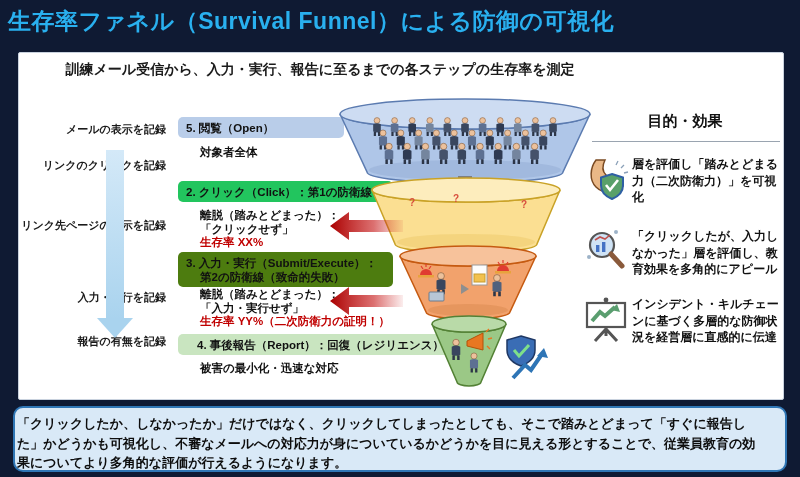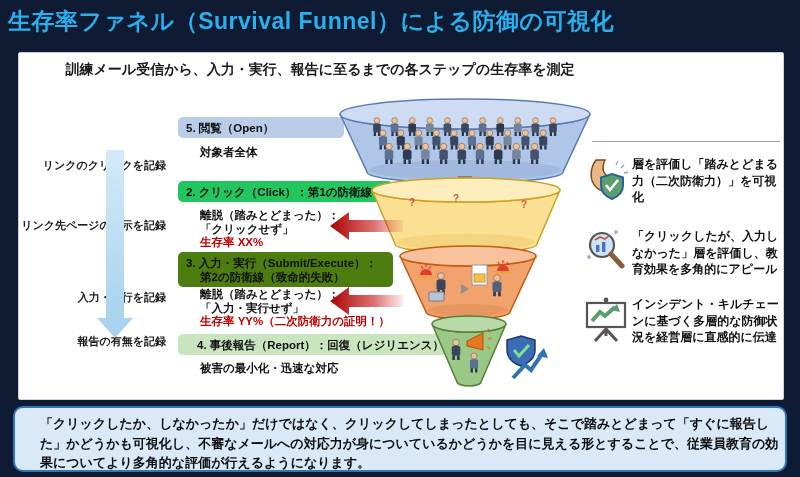--- a/index.html
+++ b/index.html
@@ -31,33 +31,34 @@
   .funnel{position:absolute;left:325px;top:98px;}
   .fx-header{position:absolute;left:600px;top:112px;width:170px;text-align:center;
              font-size:15px;font-weight:700;color:#111;}
   .fx-rule{position:absolute;left:592px;top:141px;width:188px;height:1px;background:#9aa4b0;}
   .fx-icon{position:absolute;width:44px;height:46px;}
   .fx-text{position:absolute;width:154px;font-size:12px;font-weight:700;color:#111;
            line-height:16.5px;}
   .fx-note{font-size:10.5px;font-weight:700;line-height:14px;}
   .note{position:absolute;left:13px;top:406px;width:774px;height:66px;background:#d9e9f7;
         border:2px solid #2f76b5;border-radius:10px;box-sizing:border-box;}
-  .note-text{position:absolute;left:25px;top:6px;width:744px;font-size:13px;font-weight:600;
+  .note-text{position:absolute;left:2px;top:6px;width:744px;font-size:13px;font-weight:600;
              color:#0d0d0d;line-height:19.5px;}
 </style>
 </head>
 <body>
 
 <div class="stage">
 
   <div class="title">生存率ファネル（Survival Funnel）による防御の可視化</div>
 
   <div class="panel"></div>
   <div class="subtitle">訓練メール受信から、入力・実行、報告に至るまでの各ステップの生存率を測定</div>
 
+  <div class="llabel" style="top:122px">メールの表示を記録</div>
   <div class="llabel" style="top:158px">リンクのクリックを記録</div>
   <div class="llabel" style="top:218px">リンク先ページの表示を記録</div>
   <div class="llabel" style="top:290px">入力・実行を記録</div>
   <div class="llabel" style="top:334px">報告の有無を記録</div>
   <div class="track-shaft"></div>
   <div class="track-head"></div>
 
   <div class="stepbox s1">5. 閲覧（Open）</div>
   <div class="stepbody" style="top:146px">対象者全体</div>
 
@@ -192,20 +193,21 @@
     <g>
       <path d="M196,238 l14,4 v10 c0,8 -6,13 -14,16 c-8,-3 -14,-8 -14,-16 v-10 z" fill="#3a6db5" stroke="#1f3864" stroke-width="1.5"></path>
       <polyline points="189,252 194,258 204,247" stroke="#7ee08a" stroke-width="3" fill="none"></polyline>
     </g>
     <g>
       <polyline points="188,280 200,267 206,272 217,256" stroke="#2e75b6" stroke-width="4" fill="none"></polyline>
       <polygon points="219,250 223,260 212,258" fill="#2e75b6"></polygon>
     </g>
   </svg>
 
+  <div class="fx-header">目的・効果</div>
   <div class="fx-rule"></div>
 
   <svg class="fx-icon" style="left:586px;top:158px" viewBox="0 0 44 46">
     <path d="M10,2 L19,2 C16,8 16,13 20,17 C25,22 31,22 34,20 L37,28 C30,36 17,36 10,29 C3,22 4,10 10,2 Z" fill="#eab887" stroke="#7a4a22" stroke-width="1.5"></path>
     <path d="M30,7 l2,-4 M35,10 l3,-3 M38,15 l4,-1" stroke="#8aa0b8" stroke-width="1.3"></path>
     <path d="M26,16 l11,3.5 v8 c0,7 -5,11 -11,13.5 c-6,-2.5 -11,-6.5 -11,-13.5 v-8 z" fill="#59a06a" stroke="#2e5fa3" stroke-width="2"></path>
     <polyline points="20,27 24,32 32,22" stroke="#ffffff" stroke-width="2.6" fill="none"></polyline>
   </svg>
   <div class="fx-text" style="left:632px;top:156px">
     <div>層を評価し「踏みとどまる力（二次防衛力）」を可視化</div>

